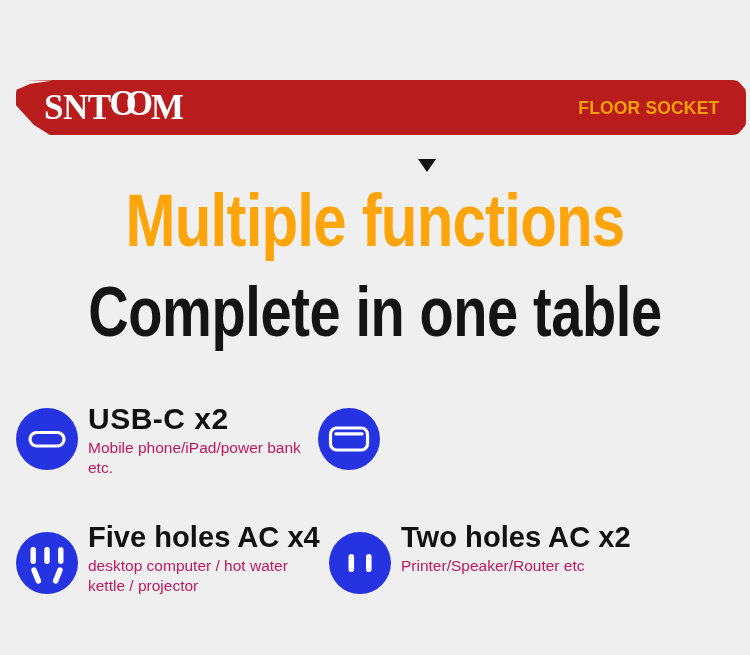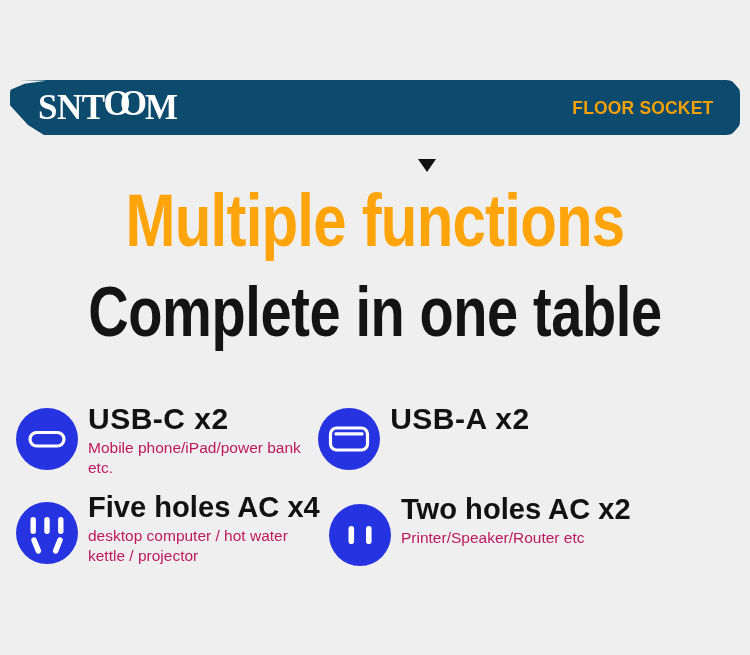--- a/index.html
+++ b/index.html
@@ -12,25 +12,25 @@
   body {
     background: #efefef;
     font-family: "Liberation Sans", sans-serif;
     position: relative;
     overflow: hidden;
   }
 
   
   .header-bar {
     position: absolute;
-    left: 10px;
+    left: 16px;
     top: 80px;
     width: 730px;
     height: 55px;
-    background: #0c4a6e;
+    background: #b91c1c;
     border-radius: 14px 14px 14px 14px;
     
     clip-path: polygon(
       0% 18%, 2.0% 7%, 5.0% 1.5%, 8px 0%,
       722px 0%, 99% 3%, 100% 18%,
       100% 82%, 99% 97%, 722px 100%,
       34px 100%, 18px 82%, 0% 46%
     );
     display: flex;
     align-items: center;
@@ -121,21 +121,21 @@
   .features {
     position: absolute;
     left: 0;
     top: 402px;
     width: 750px;
   }
   .feature-row {
     display: flex;
     width: 630px;
   }
-  .feature-row.row-2 { margin-top: 12px; align-items: flex-end; }
+  .feature-row.row-2 { margin-top: 42px; }
 
   .feature {
     display: flex;
     align-items: flex-start;
     width: 375px;
     padding-left: 16px;
   }
   .feature.col-right { padding-left: 2px; }
 
   .feature-icon {
@@ -215,21 +215,20 @@
     </div>
 
     <div class="feature col-right">
       <div class="feature-icon">
         <svg width="62" height="62" viewBox="0 0 62 62" aria-hidden="true">
           <rect x="12.5" y="20" width="37" height="22" rx="6" ry="6" fill="none" stroke="#ffffff" stroke-width="3.2"></rect>
           <rect x="16.5" y="24.2" width="29" height="3.4" rx="1.4" ry="1.4" fill="#ffffff"></rect>
         </svg>
       </div>
       <div class="feature-text">
-        <div class="feature-title">USB-A x2</div>
       </div>
     </div>
 
   </div>
 
   <div class="feature-row row-2">
 
     <div class="feature col-left">
       <div class="feature-icon">
         <svg width="62" height="62" viewBox="0 0 62 62" aria-hidden="true">

